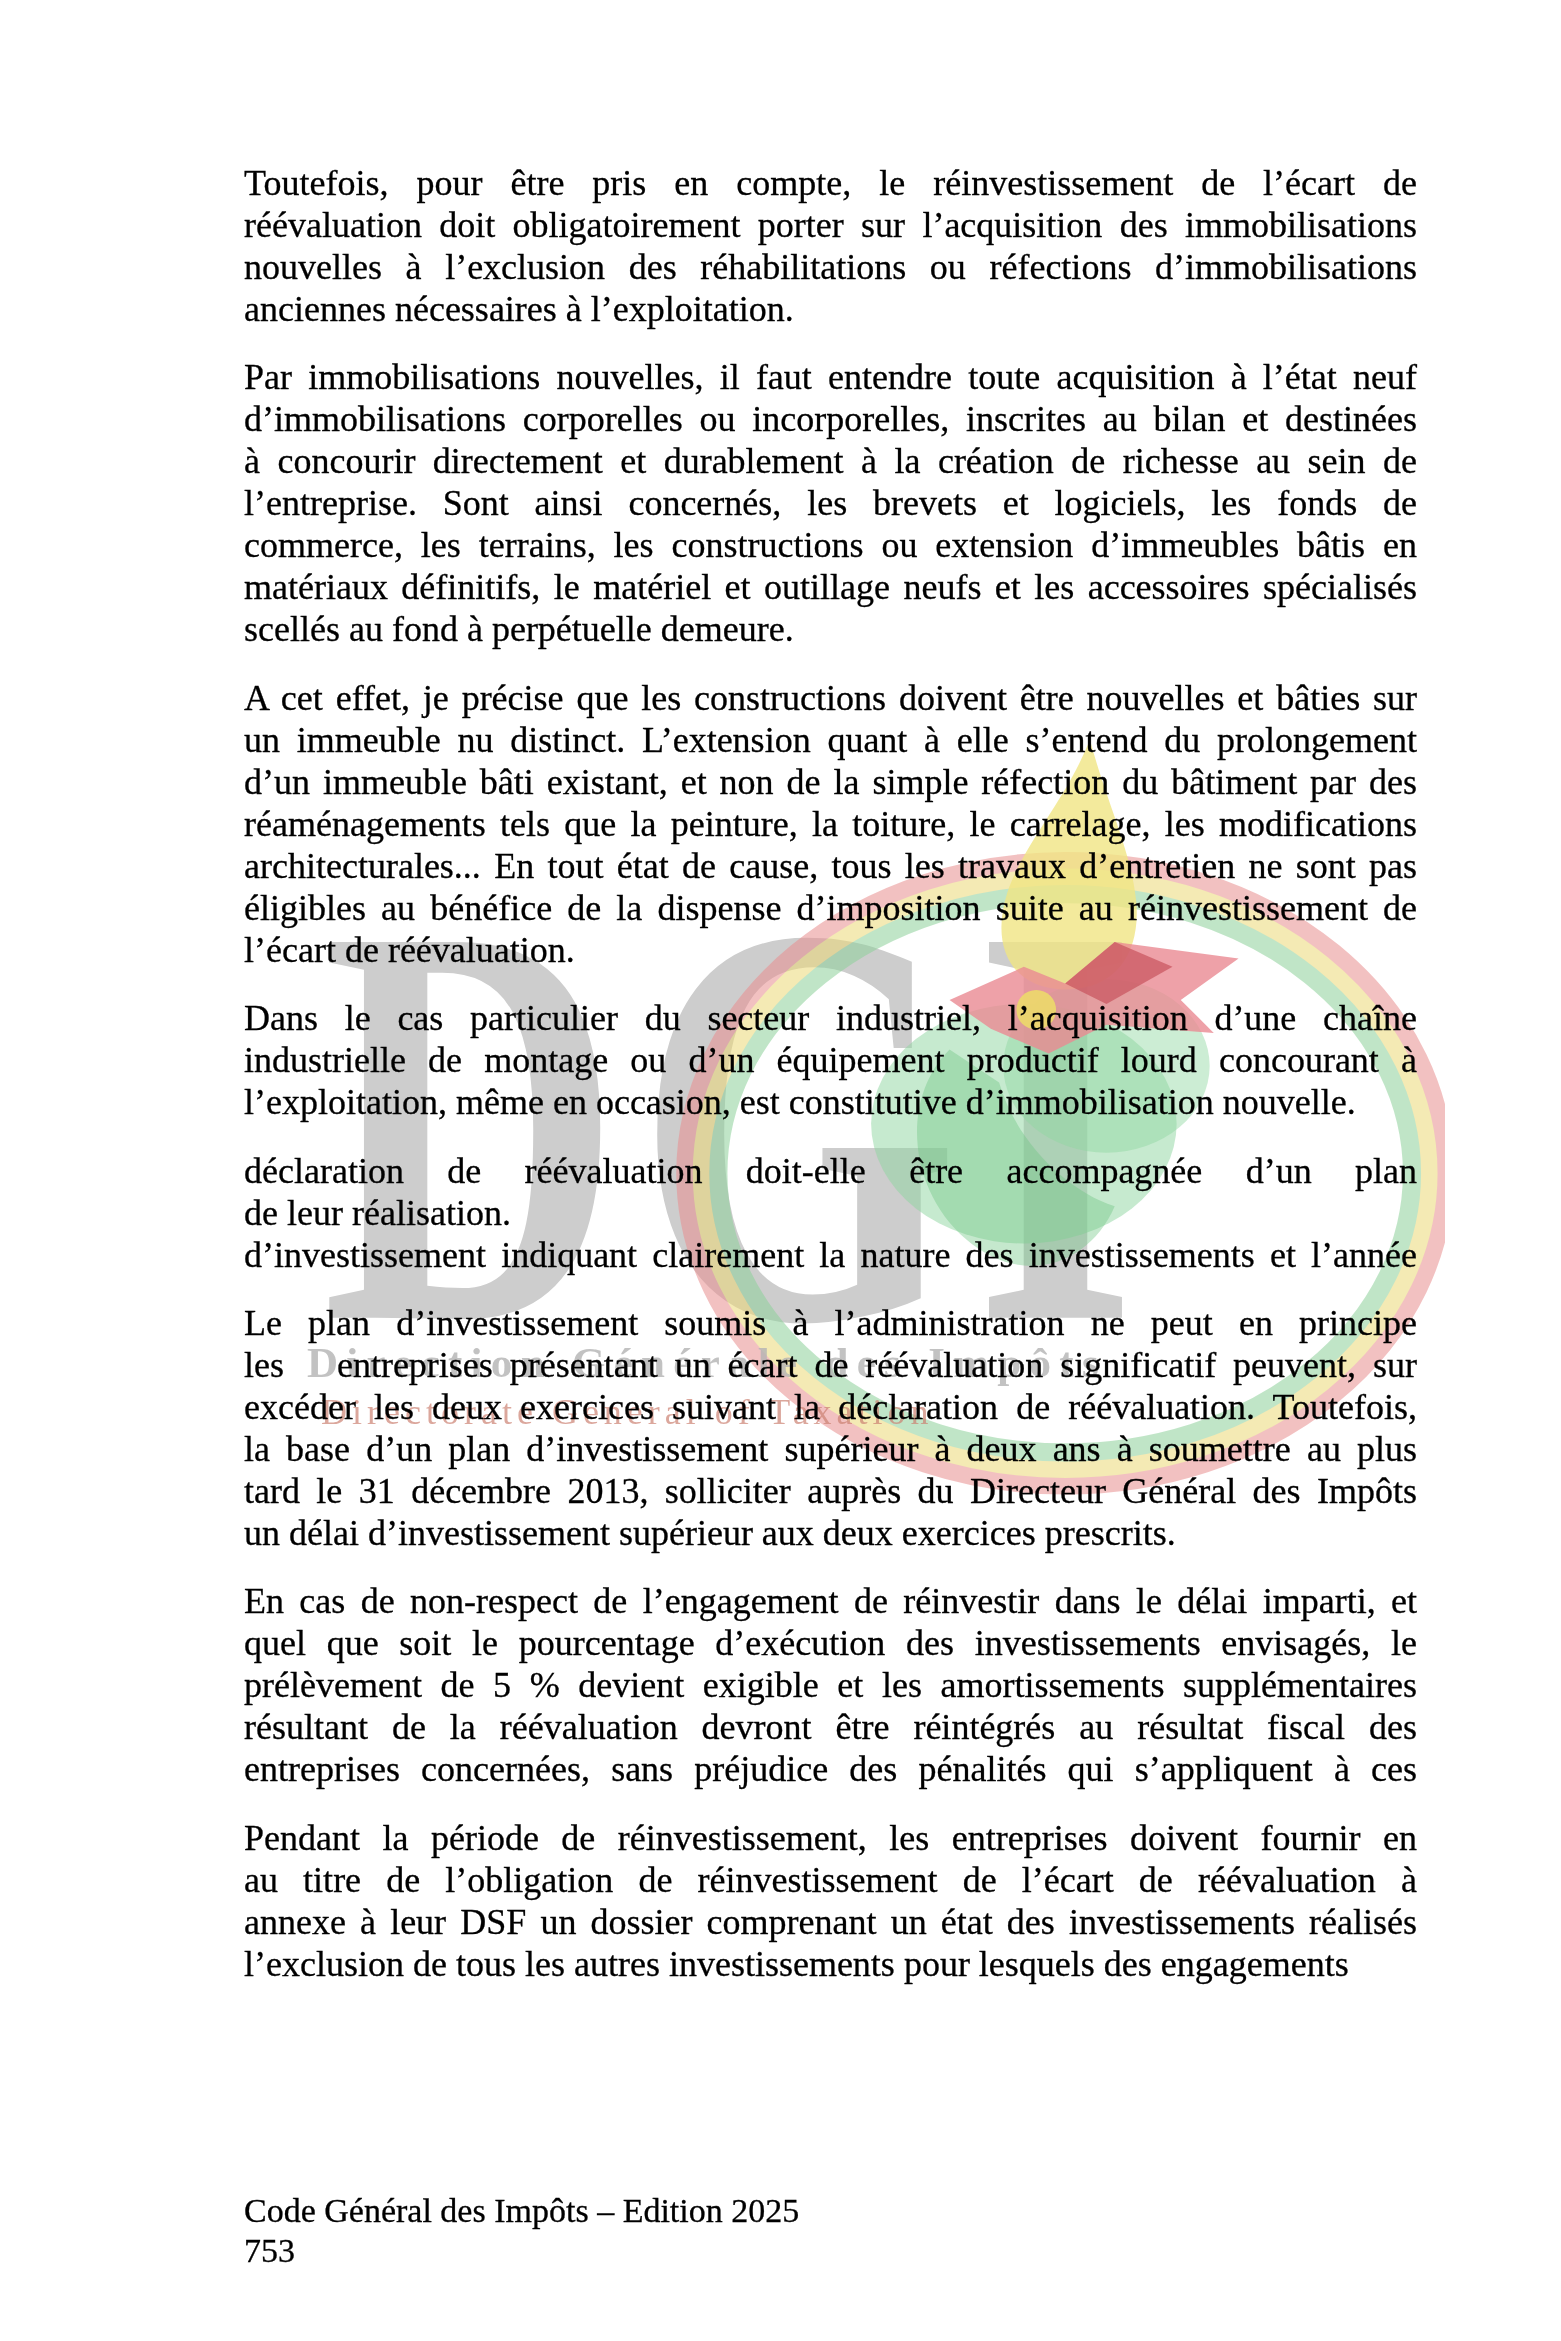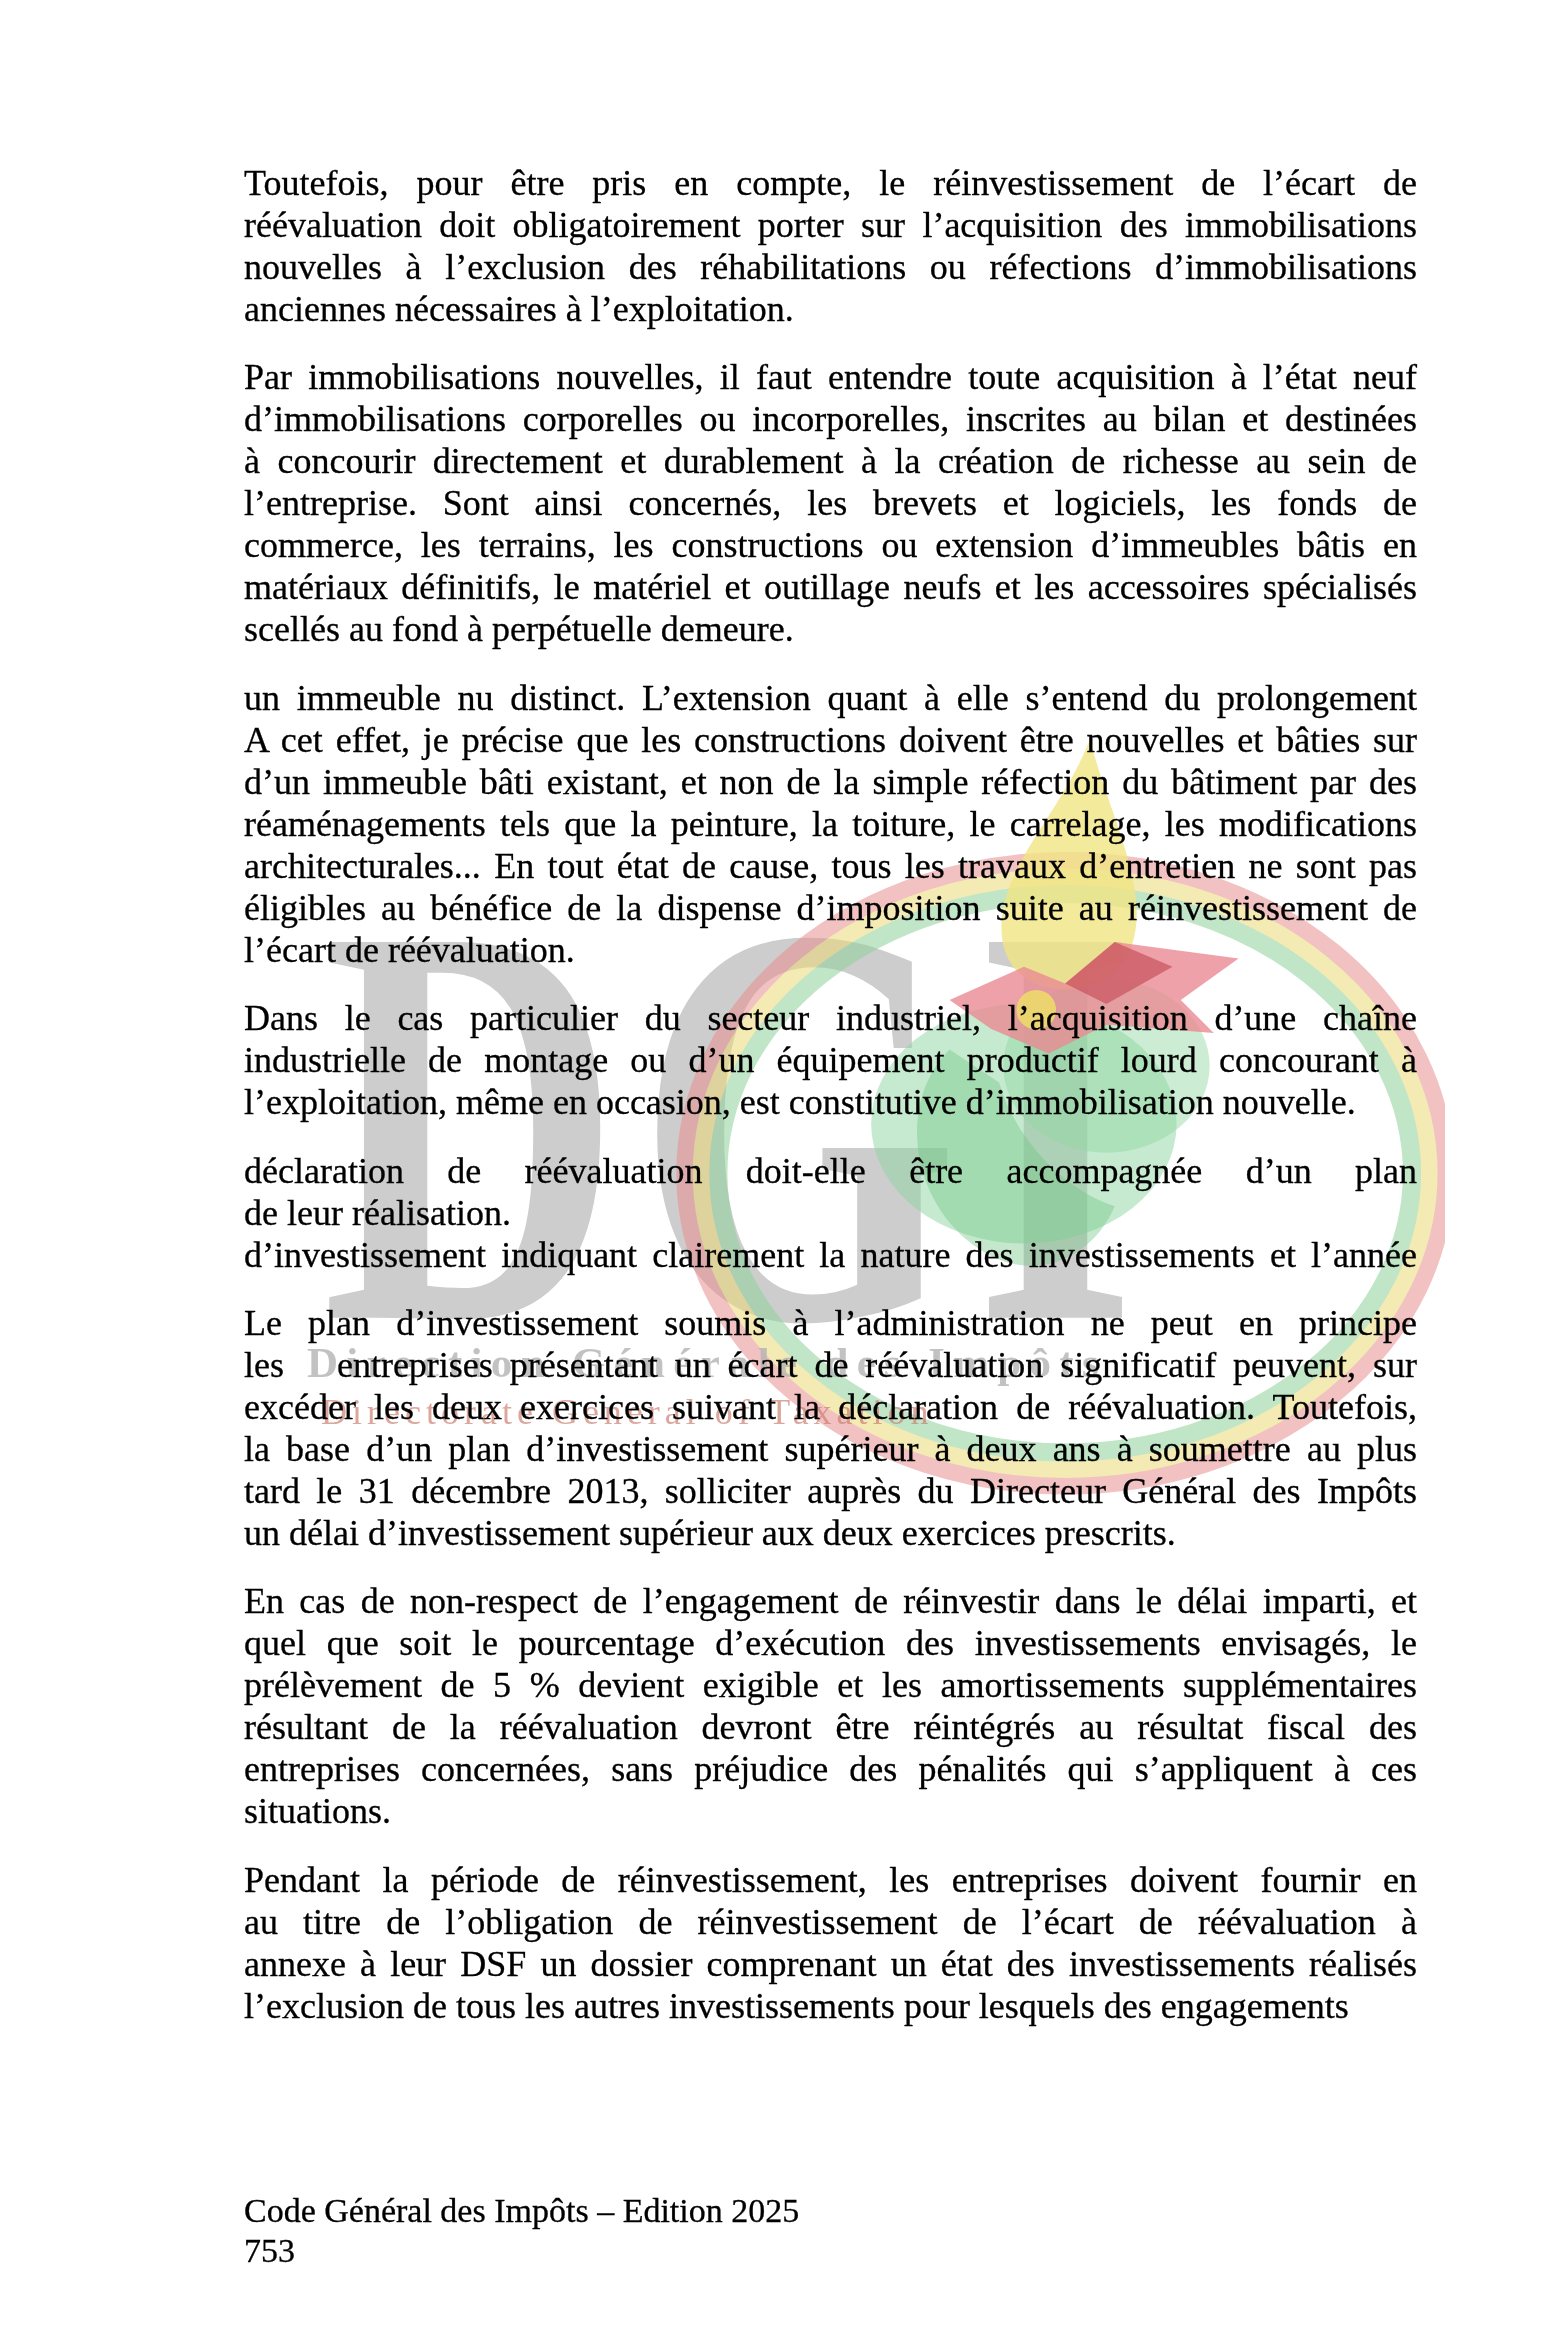--- a/index.html
+++ b/index.html
@@ -78,22 +78,22 @@
         <div class="para">
           <div class="line">Par immobilisations nouvelles, il faut entendre toute acquisition à l’état neuf</div>
           <div class="line">d’immobilisations corporelles ou incorporelles, inscrites au bilan et destinées</div>
           <div class="line">à concourir directement et durablement à la création de richesse au sein de</div>
           <div class="line">l’entreprise. Sont ainsi concernés, les brevets et logiciels, les fonds de</div>
           <div class="line">commerce, les terrains, les constructions ou extension d’immeubles bâtis en</div>
           <div class="line">matériaux définitifs, le matériel et outillage neufs et les accessoires spécialisés</div>
           <div class="line last">scellés au fond à perpétuelle demeure.</div>
         </div>
         <div class="para">
+          <div class="line">A cet effet, je précise que les constructions doivent être nouvelles et bâties sur</div>
           <div class="line">un immeuble nu distinct. L’extension quant à elle s’entend du prolongement</div>
-          <div class="line">A cet effet, je précise que les constructions doivent être nouvelles et bâties sur</div>
           <div class="line">d’un immeuble bâti existant, et non de la simple réfection du bâtiment par des</div>
           <div class="line">réaménagements tels que la peinture, la toiture, le carrelage, les modifications</div>
           <div class="line">architecturales... En tout état de cause, tous les travaux d’entretien ne sont pas</div>
           <div class="line">éligibles au bénéfice de la dispense d’imposition suite au réinvestissement de</div>
           <div class="line last">l’écart de réévaluation.</div>
         </div>
         <div class="para">
           <div class="line">Dans le cas particulier du secteur industriel, l’acquisition d’une chaîne</div>
           <div class="line">industrielle de montage ou d’un équipement productif lourd concourant à</div>
           <div class="line last">l’exploitation, même en occasion, est constitutive d’immobilisation nouvelle.</div>
@@ -110,21 +110,20 @@
           <div class="line">la base d’un plan d’investissement supérieur à deux ans à soumettre au plus</div>
           <div class="line">tard le 31 décembre 2013, solliciter auprès du Directeur Général des Impôts</div>
           <div class="line last">un délai d’investissement supérieur aux deux exercices prescrits.</div>
         </div>
         <div class="para">
           <div class="line">En cas de non-respect de l’engagement de réinvestir dans le délai imparti, et</div>
           <div class="line">quel que soit le pourcentage d’exécution des investissements envisagés, le</div>
           <div class="line">prélèvement de 5 % devient exigible et les amortissements supplémentaires</div>
           <div class="line">résultant de la réévaluation devront être réintégrés au résultat fiscal des</div>
           <div class="line">entreprises concernées, sans préjudice des pénalités qui s’appliquent à ces</div>
-          <div class="line last">situations.</div>
         </div>
         <div class="para">
           <div class="line">Pendant la période de réinvestissement, les entreprises doivent fournir en</div>
           <div class="line">au titre de l’obligation de réinvestissement de l’écart de réévaluation à</div>
           <div class="line">annexe à leur DSF un dossier comprenant un état des investissements réalisés</div>
           <div class="line last">l’exclusion de tous les autres investissements pour lesquels des engagements</div>
         </div>
       </div>
   </main>
 

